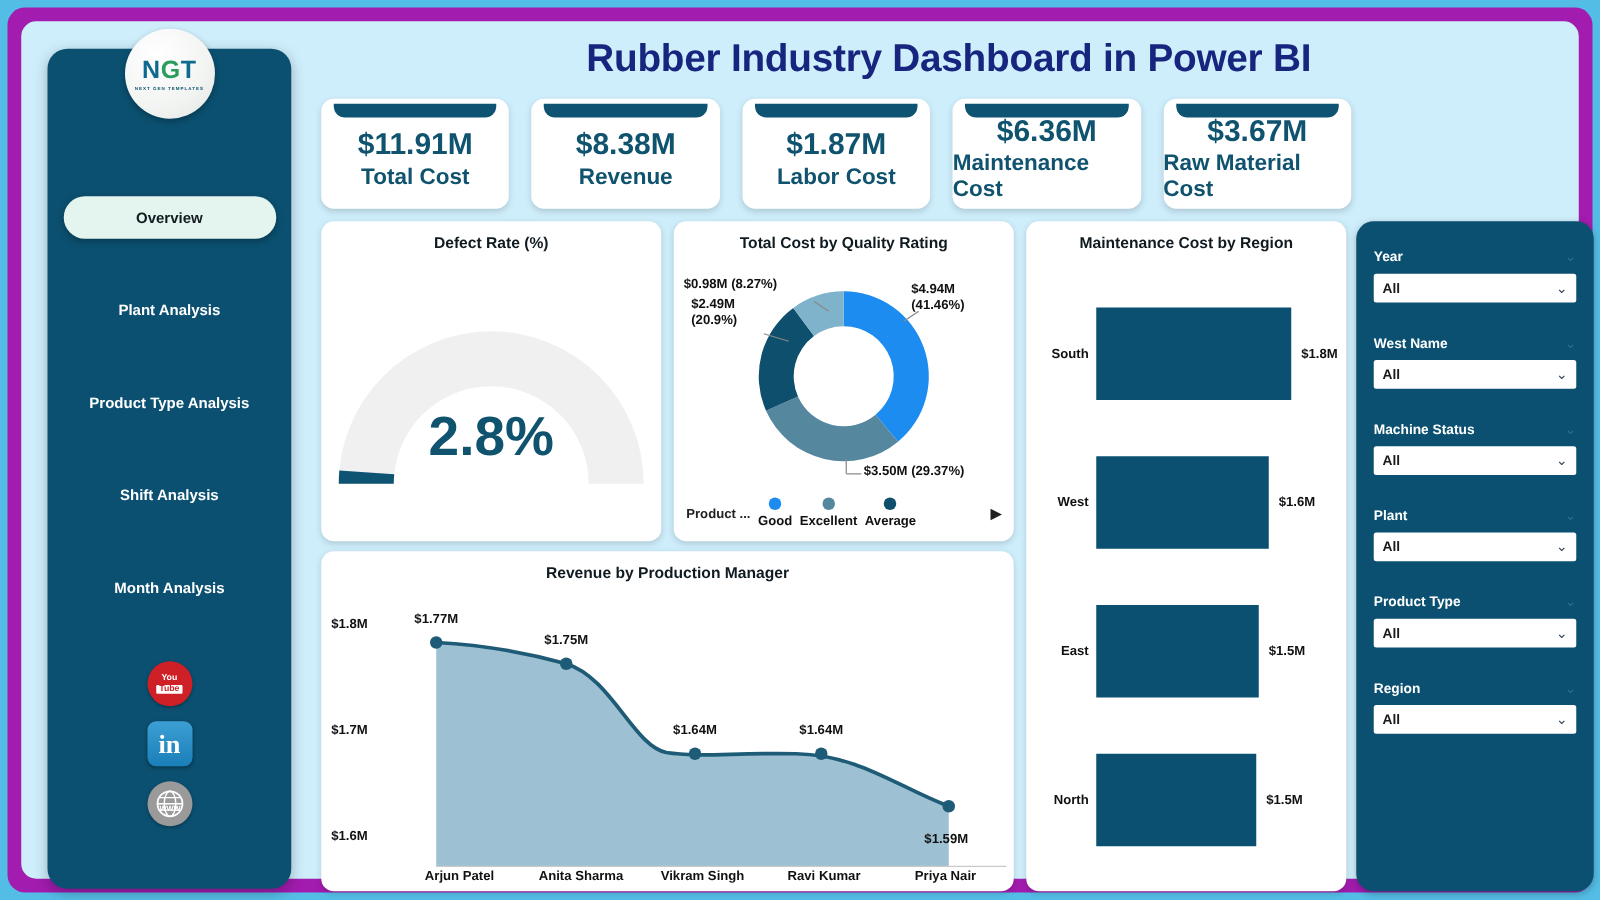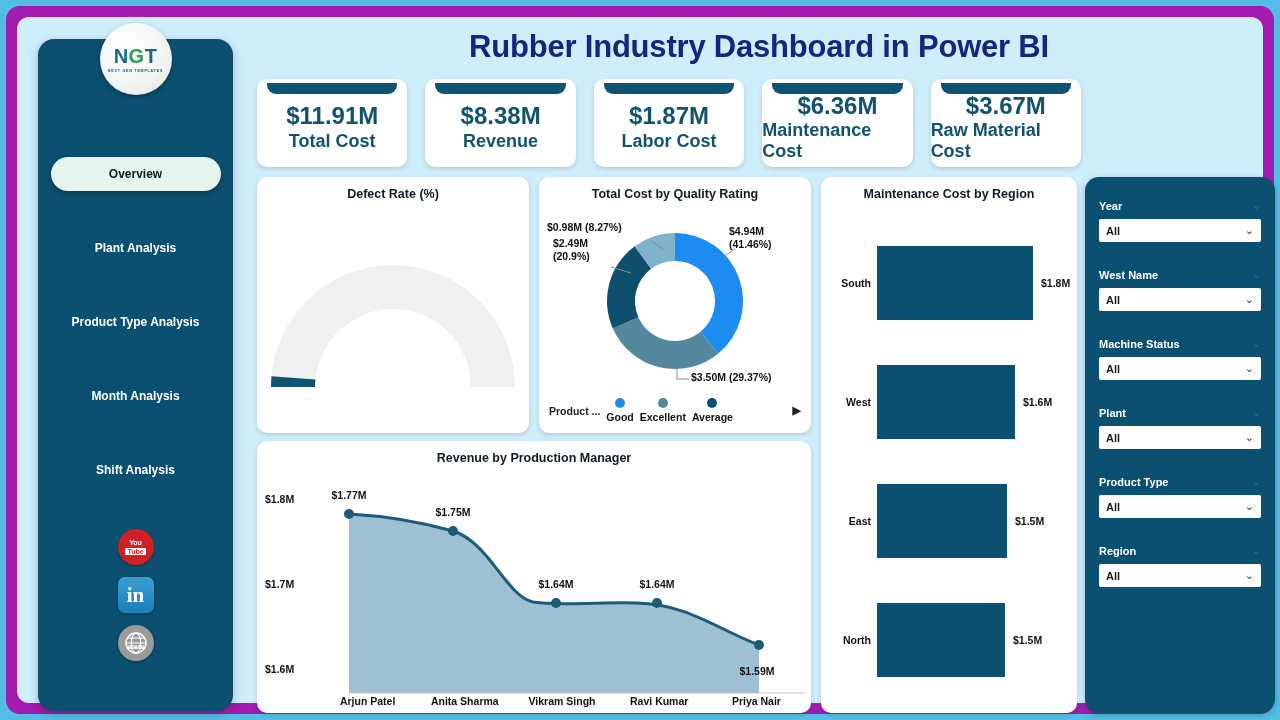--- a/index.html
+++ b/index.html
@@ -202,22 +202,22 @@
       <div class="sidebar">
         <div class="logo">
           <div class="logo-main">N<span class="g">G</span>T</div>
           <div class="logo-sub">NEXT GEN TEMPLATES</div>
         </div>
 
         <div class="nav">
           <div class="nav-item active">Overview</div>
           <div class="nav-item">Plant Analysis</div>
           <div class="nav-item">Product Type Analysis</div>
+          <div class="nav-item">Shift Analysis</div>
           <div class="nav-item">Month Analysis</div>
-          <div class="nav-item">Shift Analysis</div>
         </div>
 
         <div class="socials">
           <div class="soc soc-yt">
             <span class="t1">You</span>
             <span class="t2">Tube</span>
           </div>
           <div class="soc soc-li">
             <span>in</span>
           </div>
@@ -263,20 +263,21 @@
           <div class="kpi-lbl">Raw Material Cost</div>
         </div>
       </div>
 
       <div class="panel" id="gauge-panel">
         <div class="panel-title">Defect Rate (%)</div>
         <svg width="272" height="220" viewBox="0 0 272 220" style="position:absolute;left:0;top:26px;">
           <path d="M 14 184 A 122 122 0 0 1 258 184 L 214 184 A 78 78 0 0 0 58 184 Z" fill="#f0f0f0"></path>
           <path d="M 14 184 A 122 122 0 0 1 14.45 173.3 L 58.4 176.4 A 78 78 0 0 0 58 184 Z" fill="#0e5372"></path>
         </svg>
+        <div style="position:absolute;left:0;right:0;top:148px;text-align:center;font-size:44px;font-weight:bold;color:#10536f;">2.8%</div>
       </div>
 
       <div class="panel" id="donut-panel">
         <div class="panel-title">Total Cost by Quality Rating</div>
 
         <svg width="272" height="200" viewBox="0 0 272 200" style="position:absolute;left:0;top:24px;">
           <g transform="translate(136,100)">
 
             <path d="M 0 -68 A 68 68 0 0 1 43.4 52.4 L 25.5 30.8 A 40 40 0 0 0 0 -40 Z" fill="#1c8cf0"></path>
 

